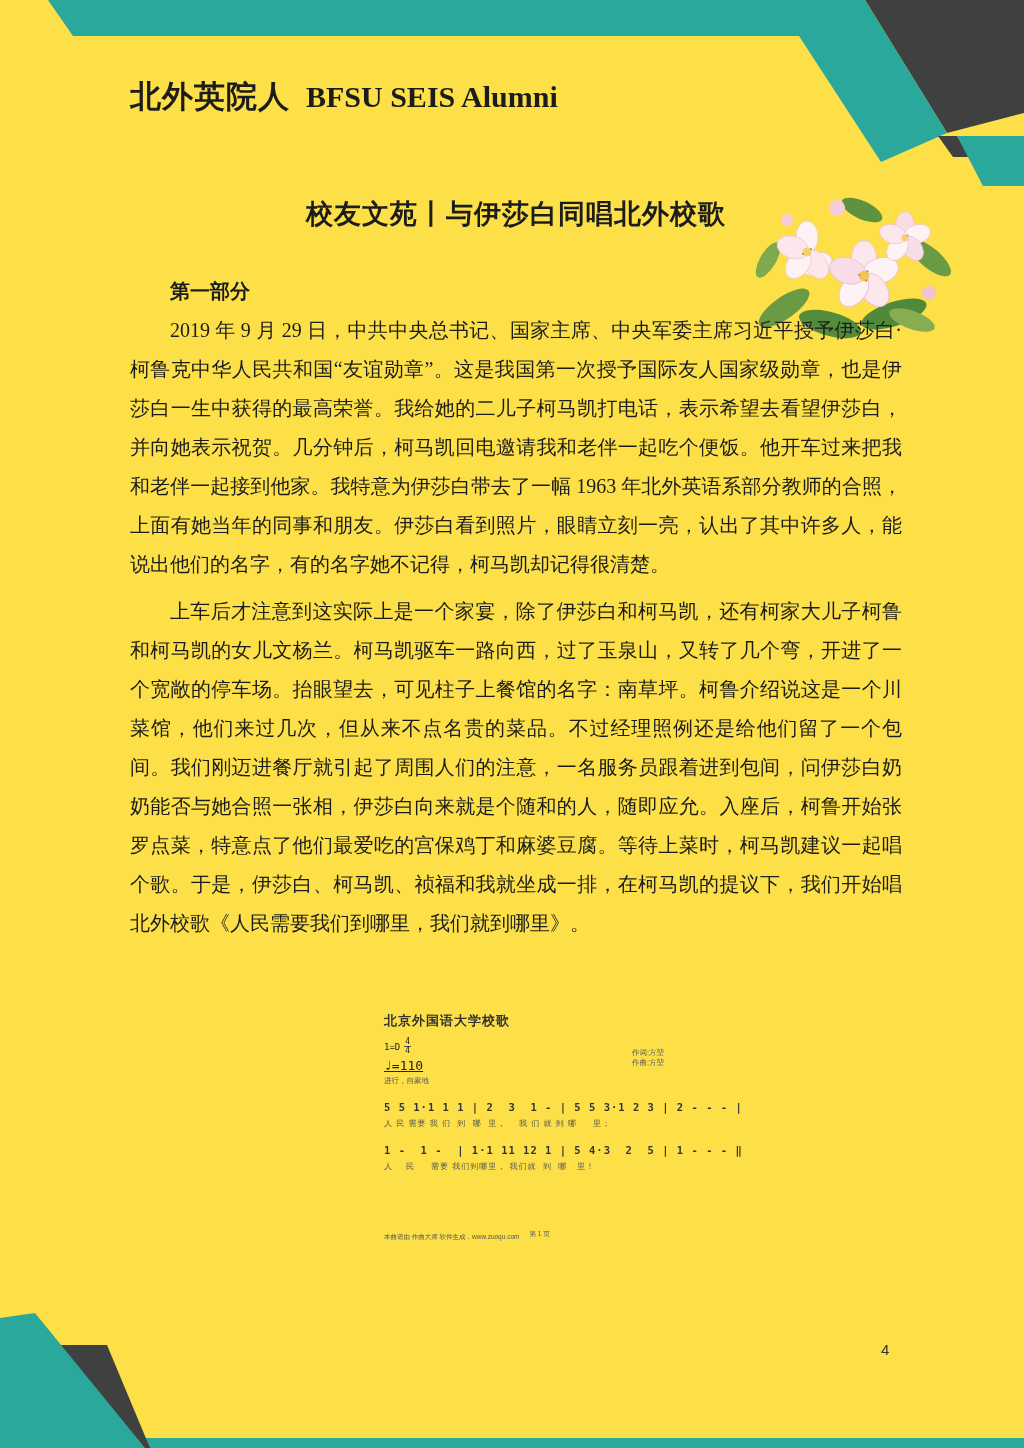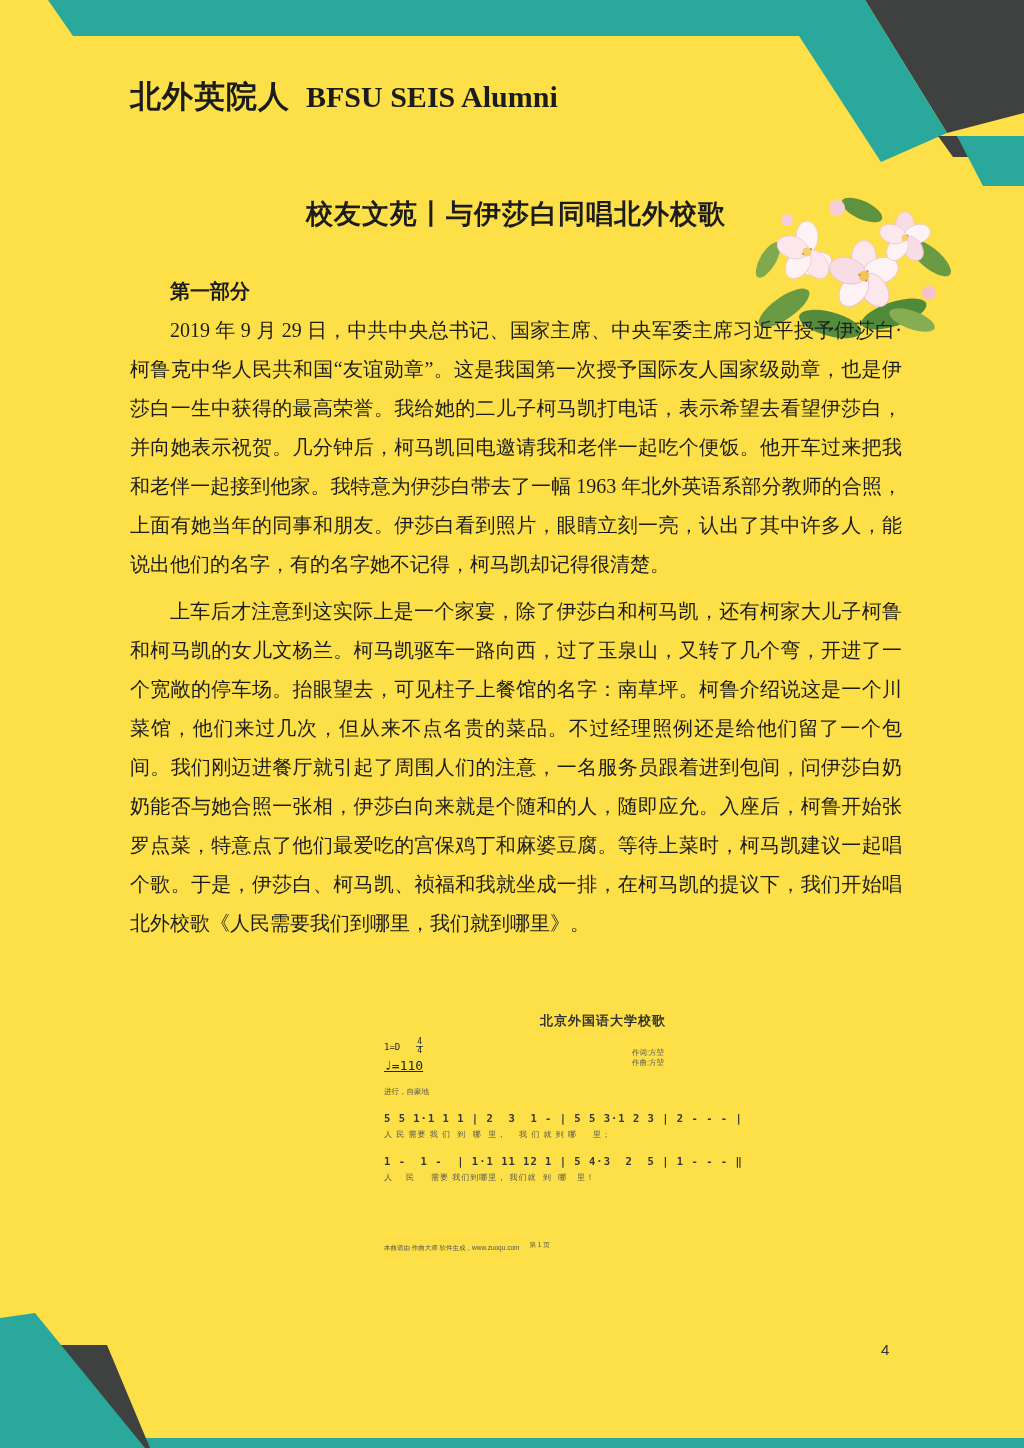--- a/index.html
+++ b/index.html
@@ -29,33 +29,33 @@
     font-size:20px; line-height:39px; text-align:justify;
   }
   .section-heading { font-size:20px; font-weight:bold; text-indent:2em; margin:0; }
   .body-text p { margin:0 0 8px 0; text-indent:2em; }
 
   .score {
     position:absolute; left:384px; top:1012px; width:282px;
     color:#222; font-family:"DejaVu Sans Mono","Liberation Mono",monospace;
   }
   .score-title {
-    text-align:right; font-family:"Liberation Sans","DejaVu Sans",sans-serif;
+    text-align:left; font-family:"Liberation Sans","DejaVu Sans",sans-serif;
     font-weight:bold; font-size:13px; letter-spacing:1px; color:#333;
   }
   .score-meta { position:relative; margin-top:8px; height:34px; font-size:9px; }
-  .score-keytime { display:flex; align-items:center; gap:16px; }
+  .score-keytime { display:flex; align-items:center; gap:4px; }
   .score-time { display:inline-flex; flex-direction:column; align-items:center; font-size:8px; line-height:8px; }
   .score-time .num { border-bottom:1px solid #555; padding:0 1px; }
   .score-tempo { margin-top:3px; font-size:13px;text-decoration:underline; }
   .score-credits {
     position:absolute; right:2px; top:10px; font-size:7.5px; line-height:10px;
     font-family:"Liberation Sans","DejaVu Sans",sans-serif; color:#555;
   }
-  .score-expression { margin-top:15px; font-size:7.5px; color:#555;
+  .score-expression { margin-top:4px; font-size:7.5px; color:#555;
     font-family:"Liberation Sans","DejaVu Sans",sans-serif; }
 
   .system { margin-top:15px; }
   .system .notes {
     font-size:10.5px; font-weight:bold; letter-spacing:1px; white-space:pre; color:#333;
   }
   .system .lyrics {
     margin-top:5px; font-size:8px; letter-spacing:1px; white-space:pre; color:#555;
     font-family:"Liberation Sans","DejaVu Sans",sans-serif;
   }

